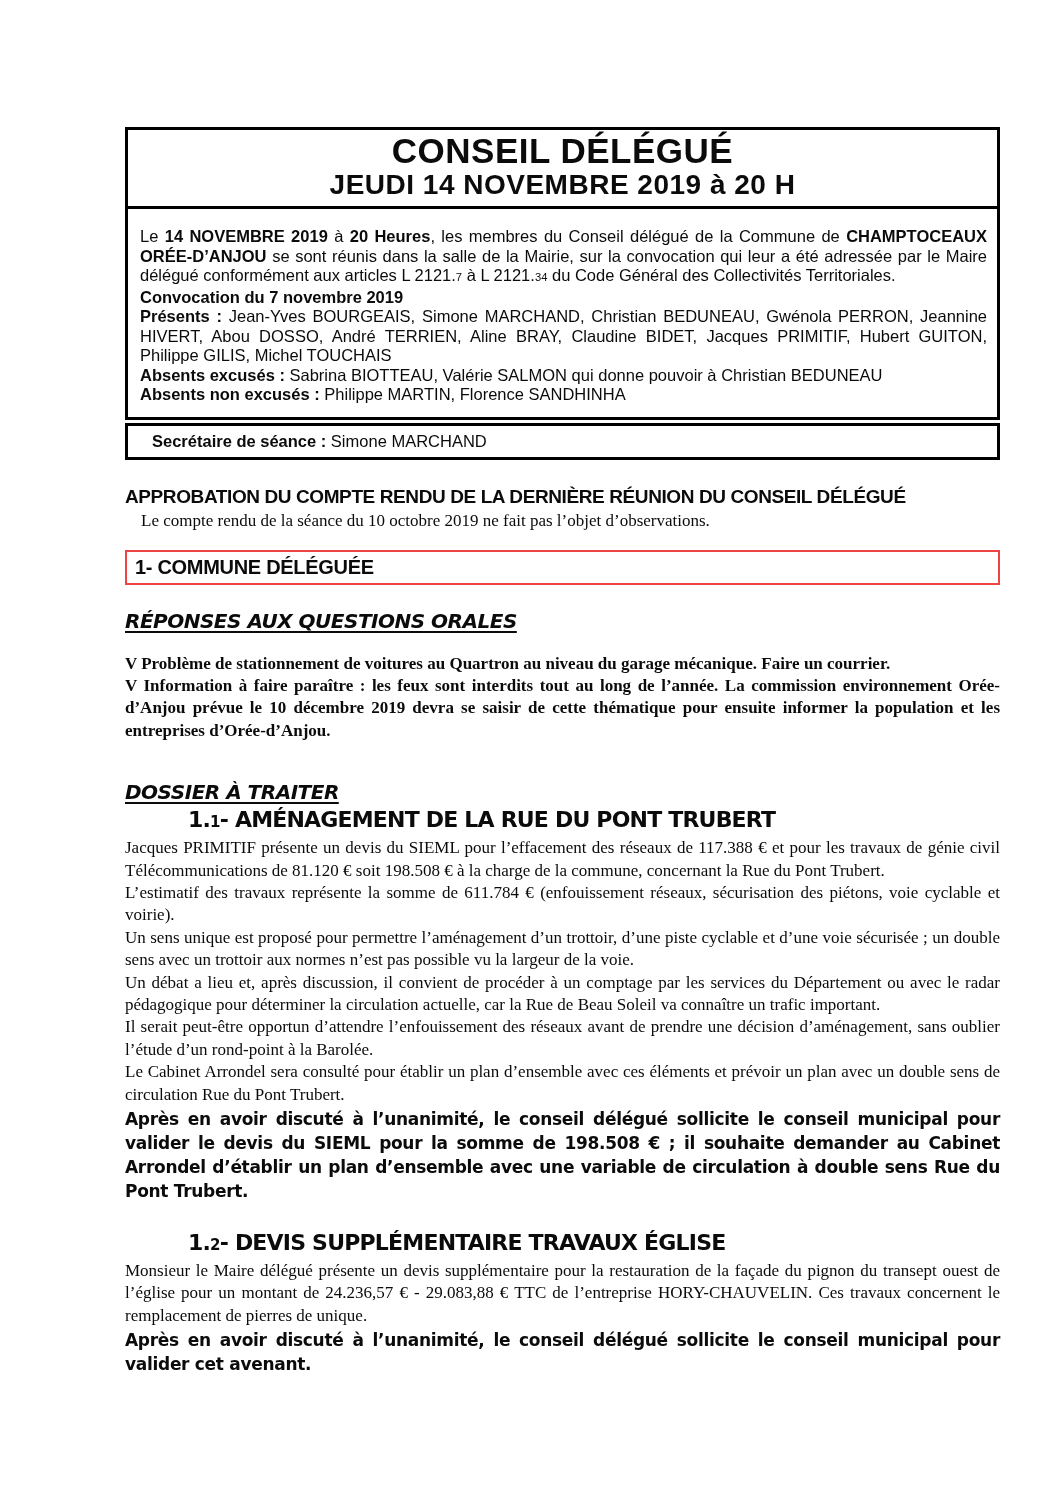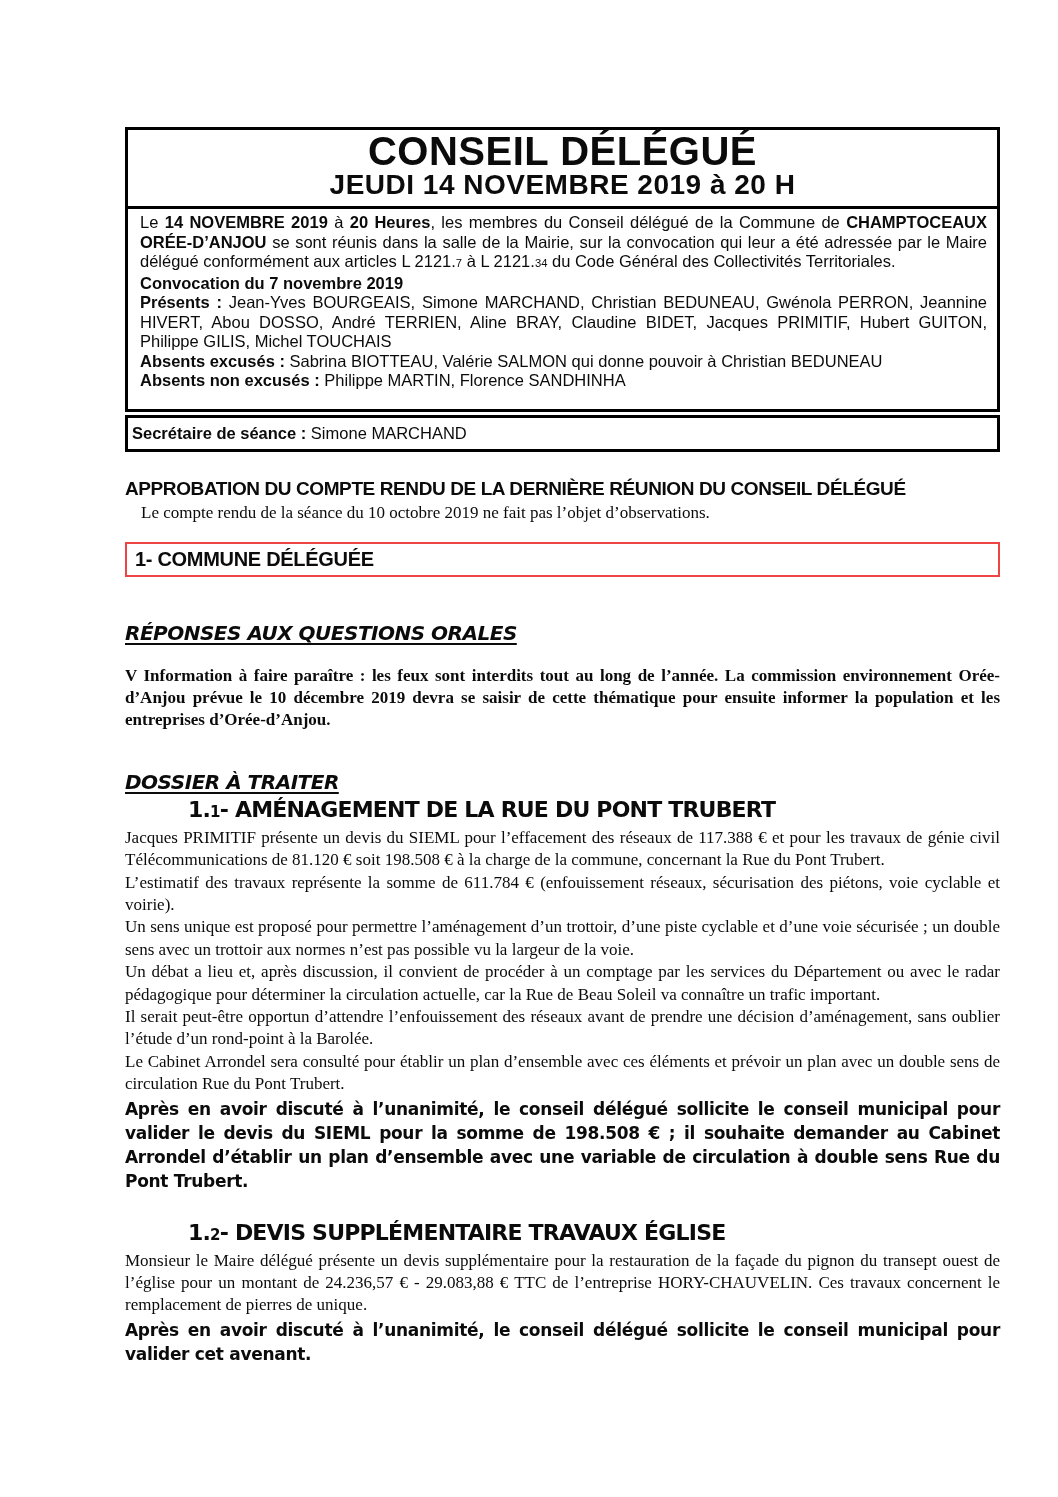--- a/index.html
+++ b/index.html
@@ -31,43 +31,44 @@
   }
   .title-cell {
     border-bottom: 3px solid #000;
     text-align: center;
     padding: 4px 0 4px 0;
     font-family: "DejaVu Sans", sans-serif;
   }
   .title-l1 {
     font-family: "Liberation Sans", sans-serif;
     font-weight: bold;
-    font-size: 40px;
+    font-size: 35px;
     line-height: 34px;
     letter-spacing: 0.5px;
   }
   .title-l2 {
     font-family: "Liberation Sans", sans-serif;
     font-weight: bold;
     font-size: 28px;
     line-height: 34px;
     letter-spacing: 0.5px;
   }
   .box-a-body {
-    padding: 4px 10px 18px 12px;
+    padding: 4px 10px 12px 12px;
     font-family: "Liberation Sans", sans-serif;
     font-size: 16.5px;
     line-height: 19.5px;
     text-align: justify;
+    margin-top: 14px;
   }
   .box-a-body p { margin: 0; }
   .box-b {
     margin-top: 3px;
     border: 3px solid #000;
-    padding: 5px 10px 6px 4px;
+    padding: 5px 10px 6px 24px;
     font-family: "Liberation Sans", sans-serif;
     font-size: 16.5px;
     line-height: 20px;
   }
   .box-b p { margin: 0; }
 
   
   .approbation-heading {
     margin-top: 26px;
     font-family: "Liberation Sans", sans-serif;
@@ -101,21 +102,21 @@
     font-weight: bold;
     font-style: italic;
     font-size: 20px;
     line-height: 24px;
     text-decoration: underline;
     text-decoration-thickness: 2px;
     text-underline-offset: 3px;
     letter-spacing: -0.5px;
     margin: 0;
   }
-  .reponses-heading { margin-top: 44px; }
+  .reponses-heading { margin-top: 24px; }
   .dossier-heading  { margin-top: 38px; }
 
   .item-heading {
     margin: 2px 0 1px 0;
     padding-left: 63px;
     font-family: "DejaVu Sans", sans-serif;
     font-weight: bold;
     font-size: 22px;
     line-height: 27px;
     letter-spacing: -0.8px;
@@ -173,20 +174,21 @@
     <p><span class="b">Secrétaire de séance : </span><span>Simone MARCHAND</span></p>
   </div>
 
   <div class="approbation-heading">APPROBATION DU COMPTE RENDU DE LA DERNIÈRE RÉUNION DU CONSEIL DÉLÉGUÉ</div>
   <p class="approbation-body">Le compte rendu de la séance du 10 octobre 2019 ne fait pas l’objet d’observations.</p>
 
   <div class="banner">1- COMMUNE DÉLÉGUÉE</div>
 
   <h2 class="sub-heading reponses-heading">RÉPONSES AUX QUESTIONS ORALES</h2>
   <div class="questions-block">
+    <p class="question-item">V Problème de stationnement de voitures au Quartron au niveau du garage mécanique. Faire un courrier.</p>
     <p class="question-item">V Information à faire paraître : les feux sont interdits tout au long de l’année. La commission environnement Orée-d’Anjou prévue le 10 décembre 2019 devra se saisir de cette thématique pour ensuite informer la population et les entreprises d’Orée-d’Anjou.</p>
   </div>
 
   <h2 class="sub-heading dossier-heading">DOSSIER À TRAITER</h2>
 
   <div>
     <h3 class="item-heading"><span>1.</span><span class="sm">1</span><span>- AMÉNAGEMENT DE LA RUE DU PONT TRUBERT</span></h3>
     <p class="serif-par">Jacques PRIMITIF présente un devis du SIEML pour l’effacement des réseaux de 117.388 € et pour les travaux de génie civil Télécommunications de 81.120 € soit 198.508 € à la charge de la commune, concernant la Rue du Pont Trubert.</p>
     <p class="serif-par">L’estimatif des travaux représente la somme de 611.784 € (enfouissement réseaux, sécurisation des piétons, voie cyclable et voirie).</p>
     <p class="serif-par">Un sens unique est proposé pour permettre l’aménagement d’un trottoir, d’une piste cyclable et d’une voie sécurisée ; un double sens avec un trottoir aux normes n’est pas possible vu la largeur de la voie.</p>

